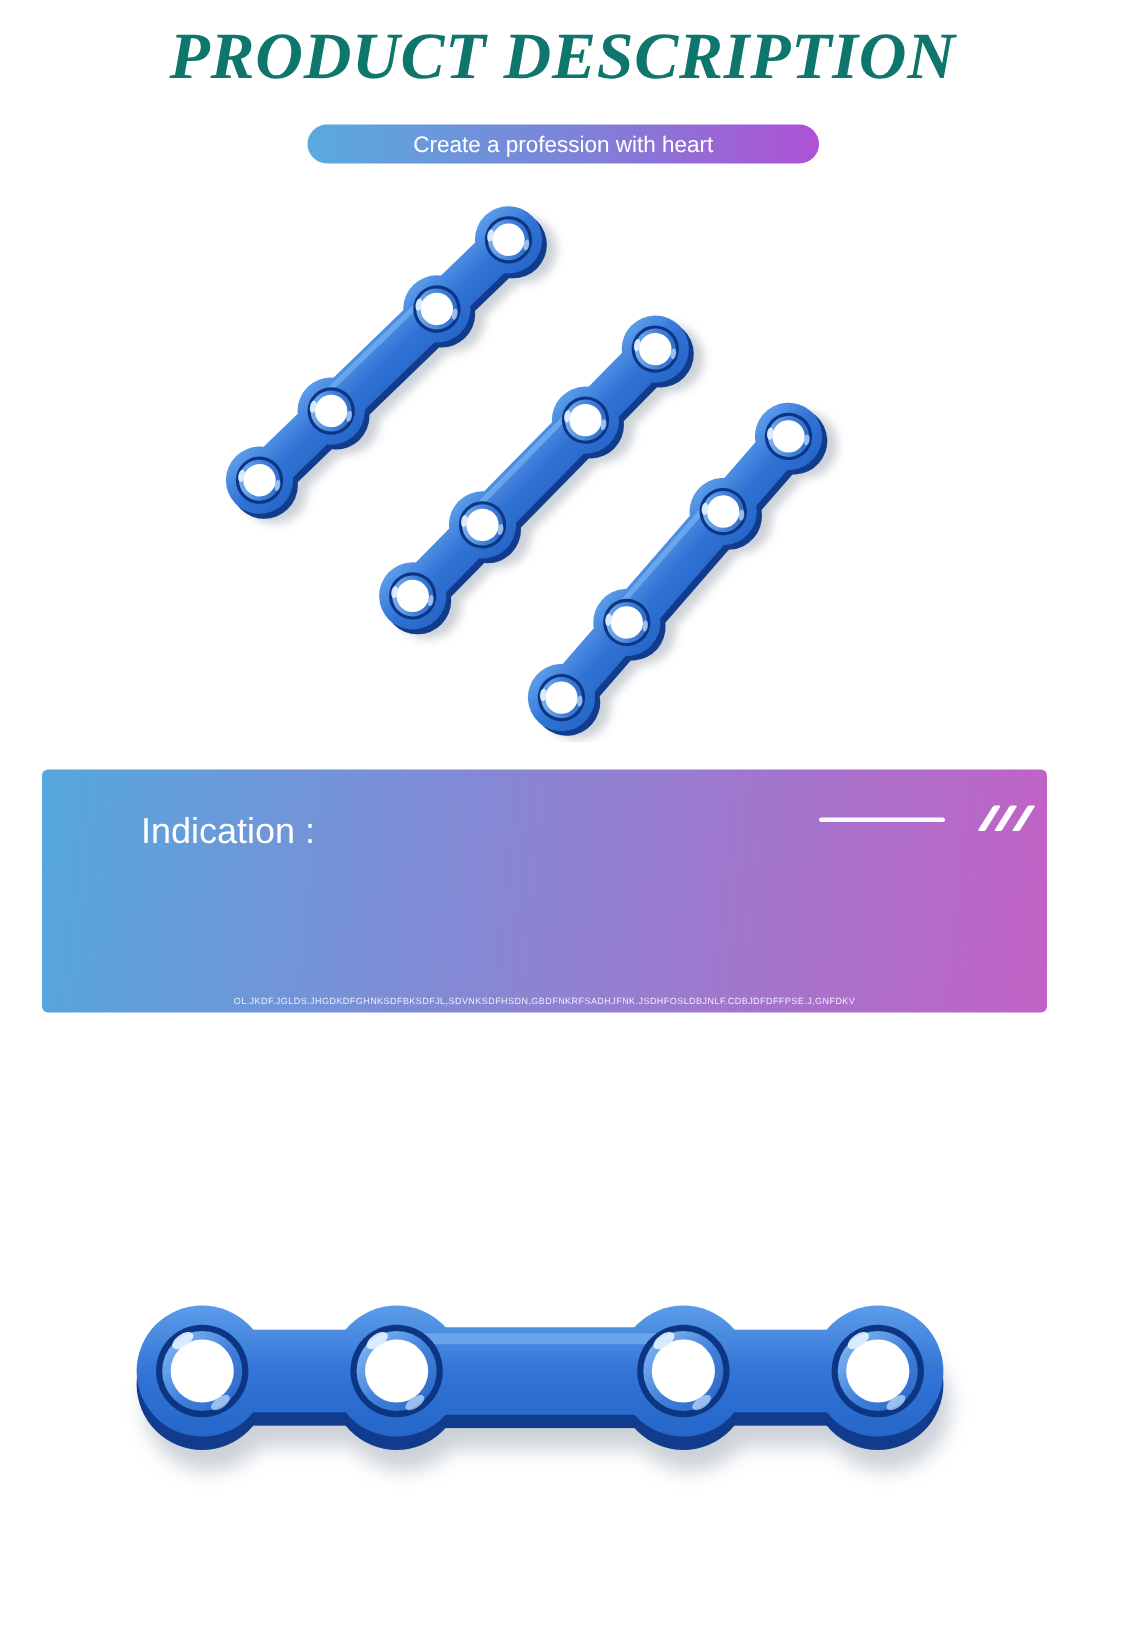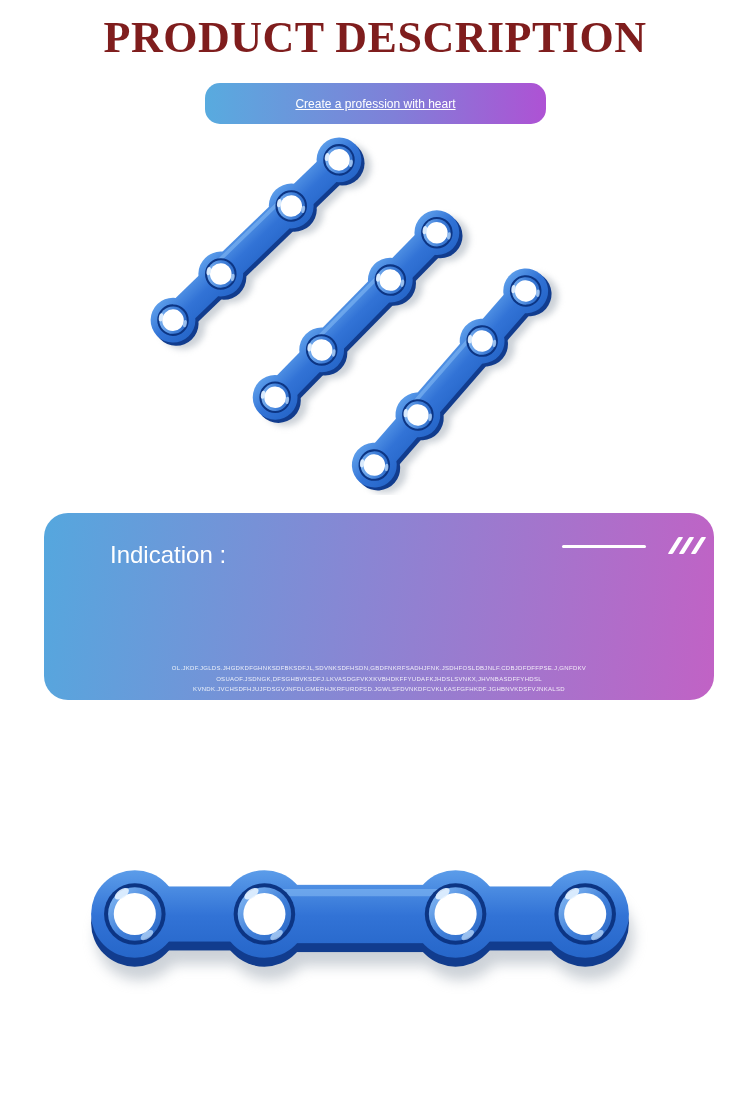--- a/index.html
+++ b/index.html
@@ -3,34 +3,34 @@
 <meta charset="utf-8">
 <style>
   html,body { margin:0; padding:0; background:#ffffff; }
   .page {
     position:relative; width:750px; height:1095px; overflow:hidden;
     background:#ffffff; font-family:"Liberation Sans", sans-serif;
   }
   .title {
     position:absolute; top:12px; left:0; width:100%; margin:0;
     text-align:center; font-family:"Liberation Serif", serif;
-    font-weight:700; font-size:44px; letter-spacing:0.5px; color:#7f1d1d;
+    font-weight:700; font-size:44px; letter-spacing:0.5px; color:#0f766e;font-style:italic;
   }
   .pill {
-    position:absolute; left:205px; top:83px; width:341px; height:41px;
+    position:absolute; left:205px; top:83px; width:341px; height:26px;
     border-radius:15px;
     background:linear-gradient(90deg,#58abdf 0%,#7f80d8 55%,#ae52d4 100%);
-    color:#ffffff; font-size:12px;
-    display:flex; align-items:center; justify-content:center;text-decoration:underline;
+    color:#ffffff; font-size:15px;
+    display:flex; align-items:center; justify-content:center;
   }
   svg.plates-photo { position:absolute; left:0; top:130px; width:750px; height:365px; }
   svg.single-photo { position:absolute; left:0; top:845px; width:750px; height:190px; }
   .card {
-    position:absolute; left:44px; top:513px; width:670px; height:187px;
-    border-radius:24px; color:#ffffff;
+    position:absolute; left:28px; top:513px; width:670px; height:162px;
+    border-radius:4px; color:#ffffff;
     background:linear-gradient(96deg,#55a7de 0%,#8a85d3 48%,#c162c5 100%);
   }
   .ind-label { position:absolute; left:66px; top:28px; font-size:24px; }
   .deco-line {
     position:absolute; right:68px; top:32px; width:84px; height:2.5px;
     background:#ffffff; border-radius:2px;
   }
   .slashes { position:absolute; right:14px; top:24px; display:flex; gap:7px; }
   .slashes i {
     display:block; width:4.5px; height:17px; background:#ffffff;

